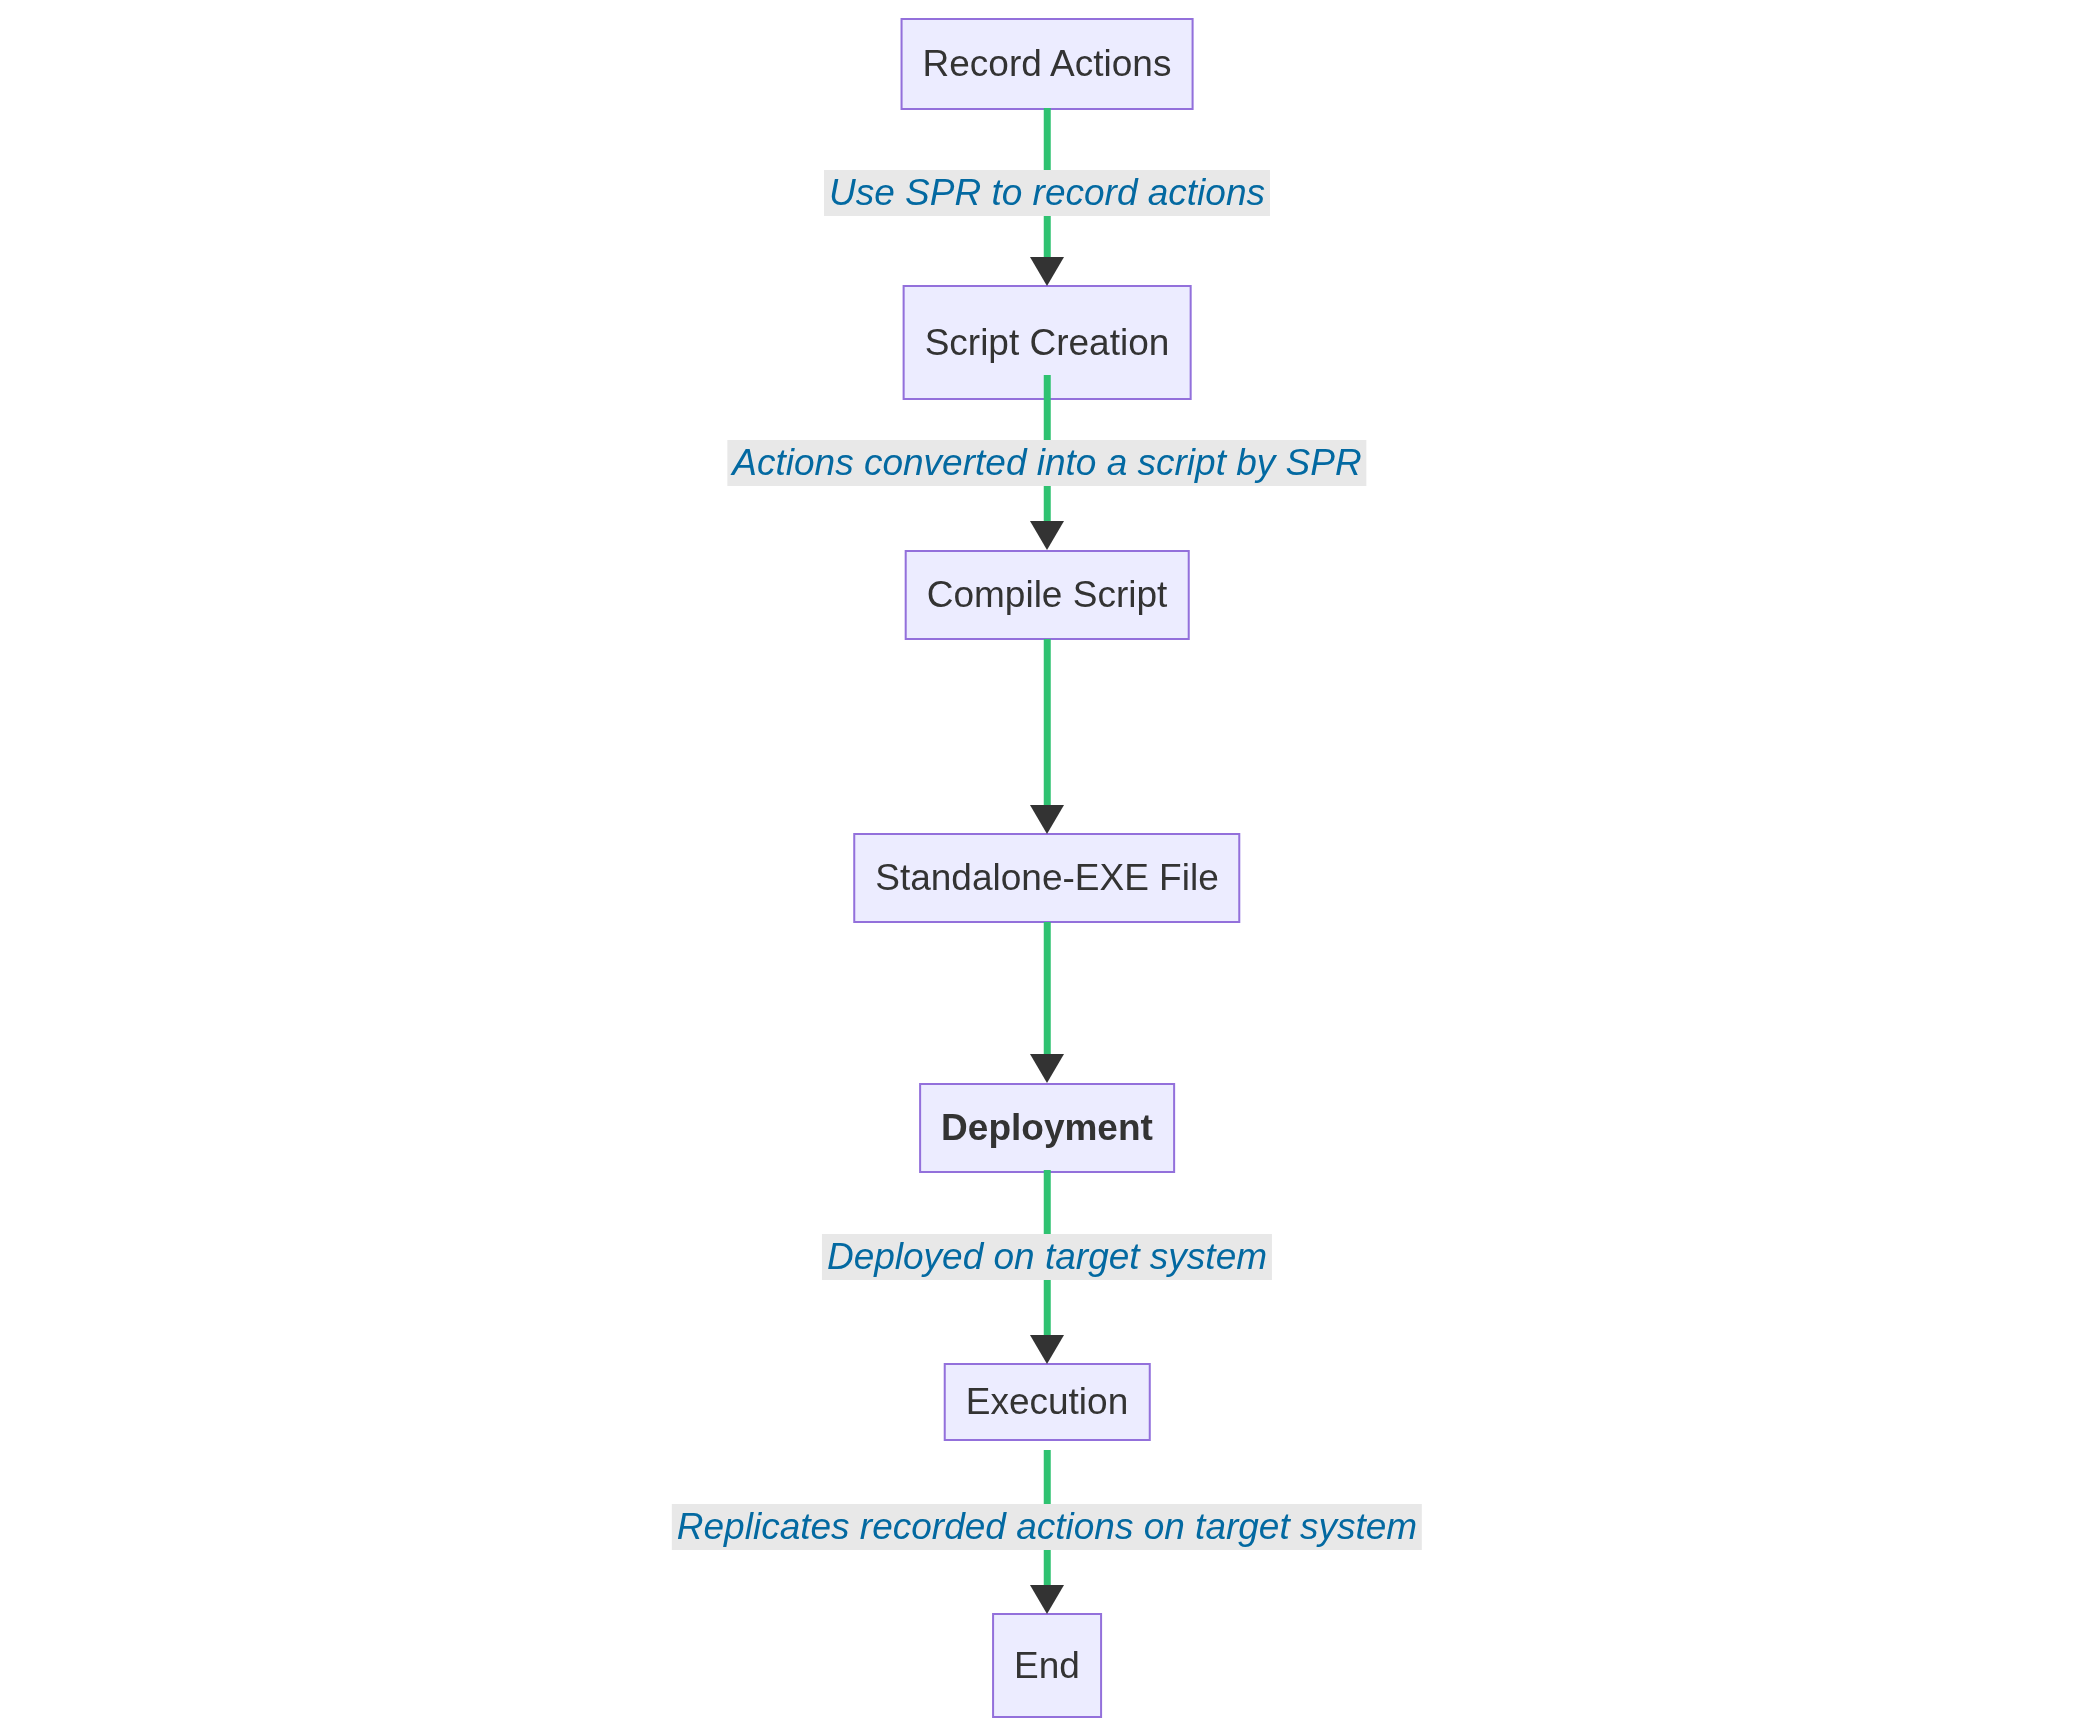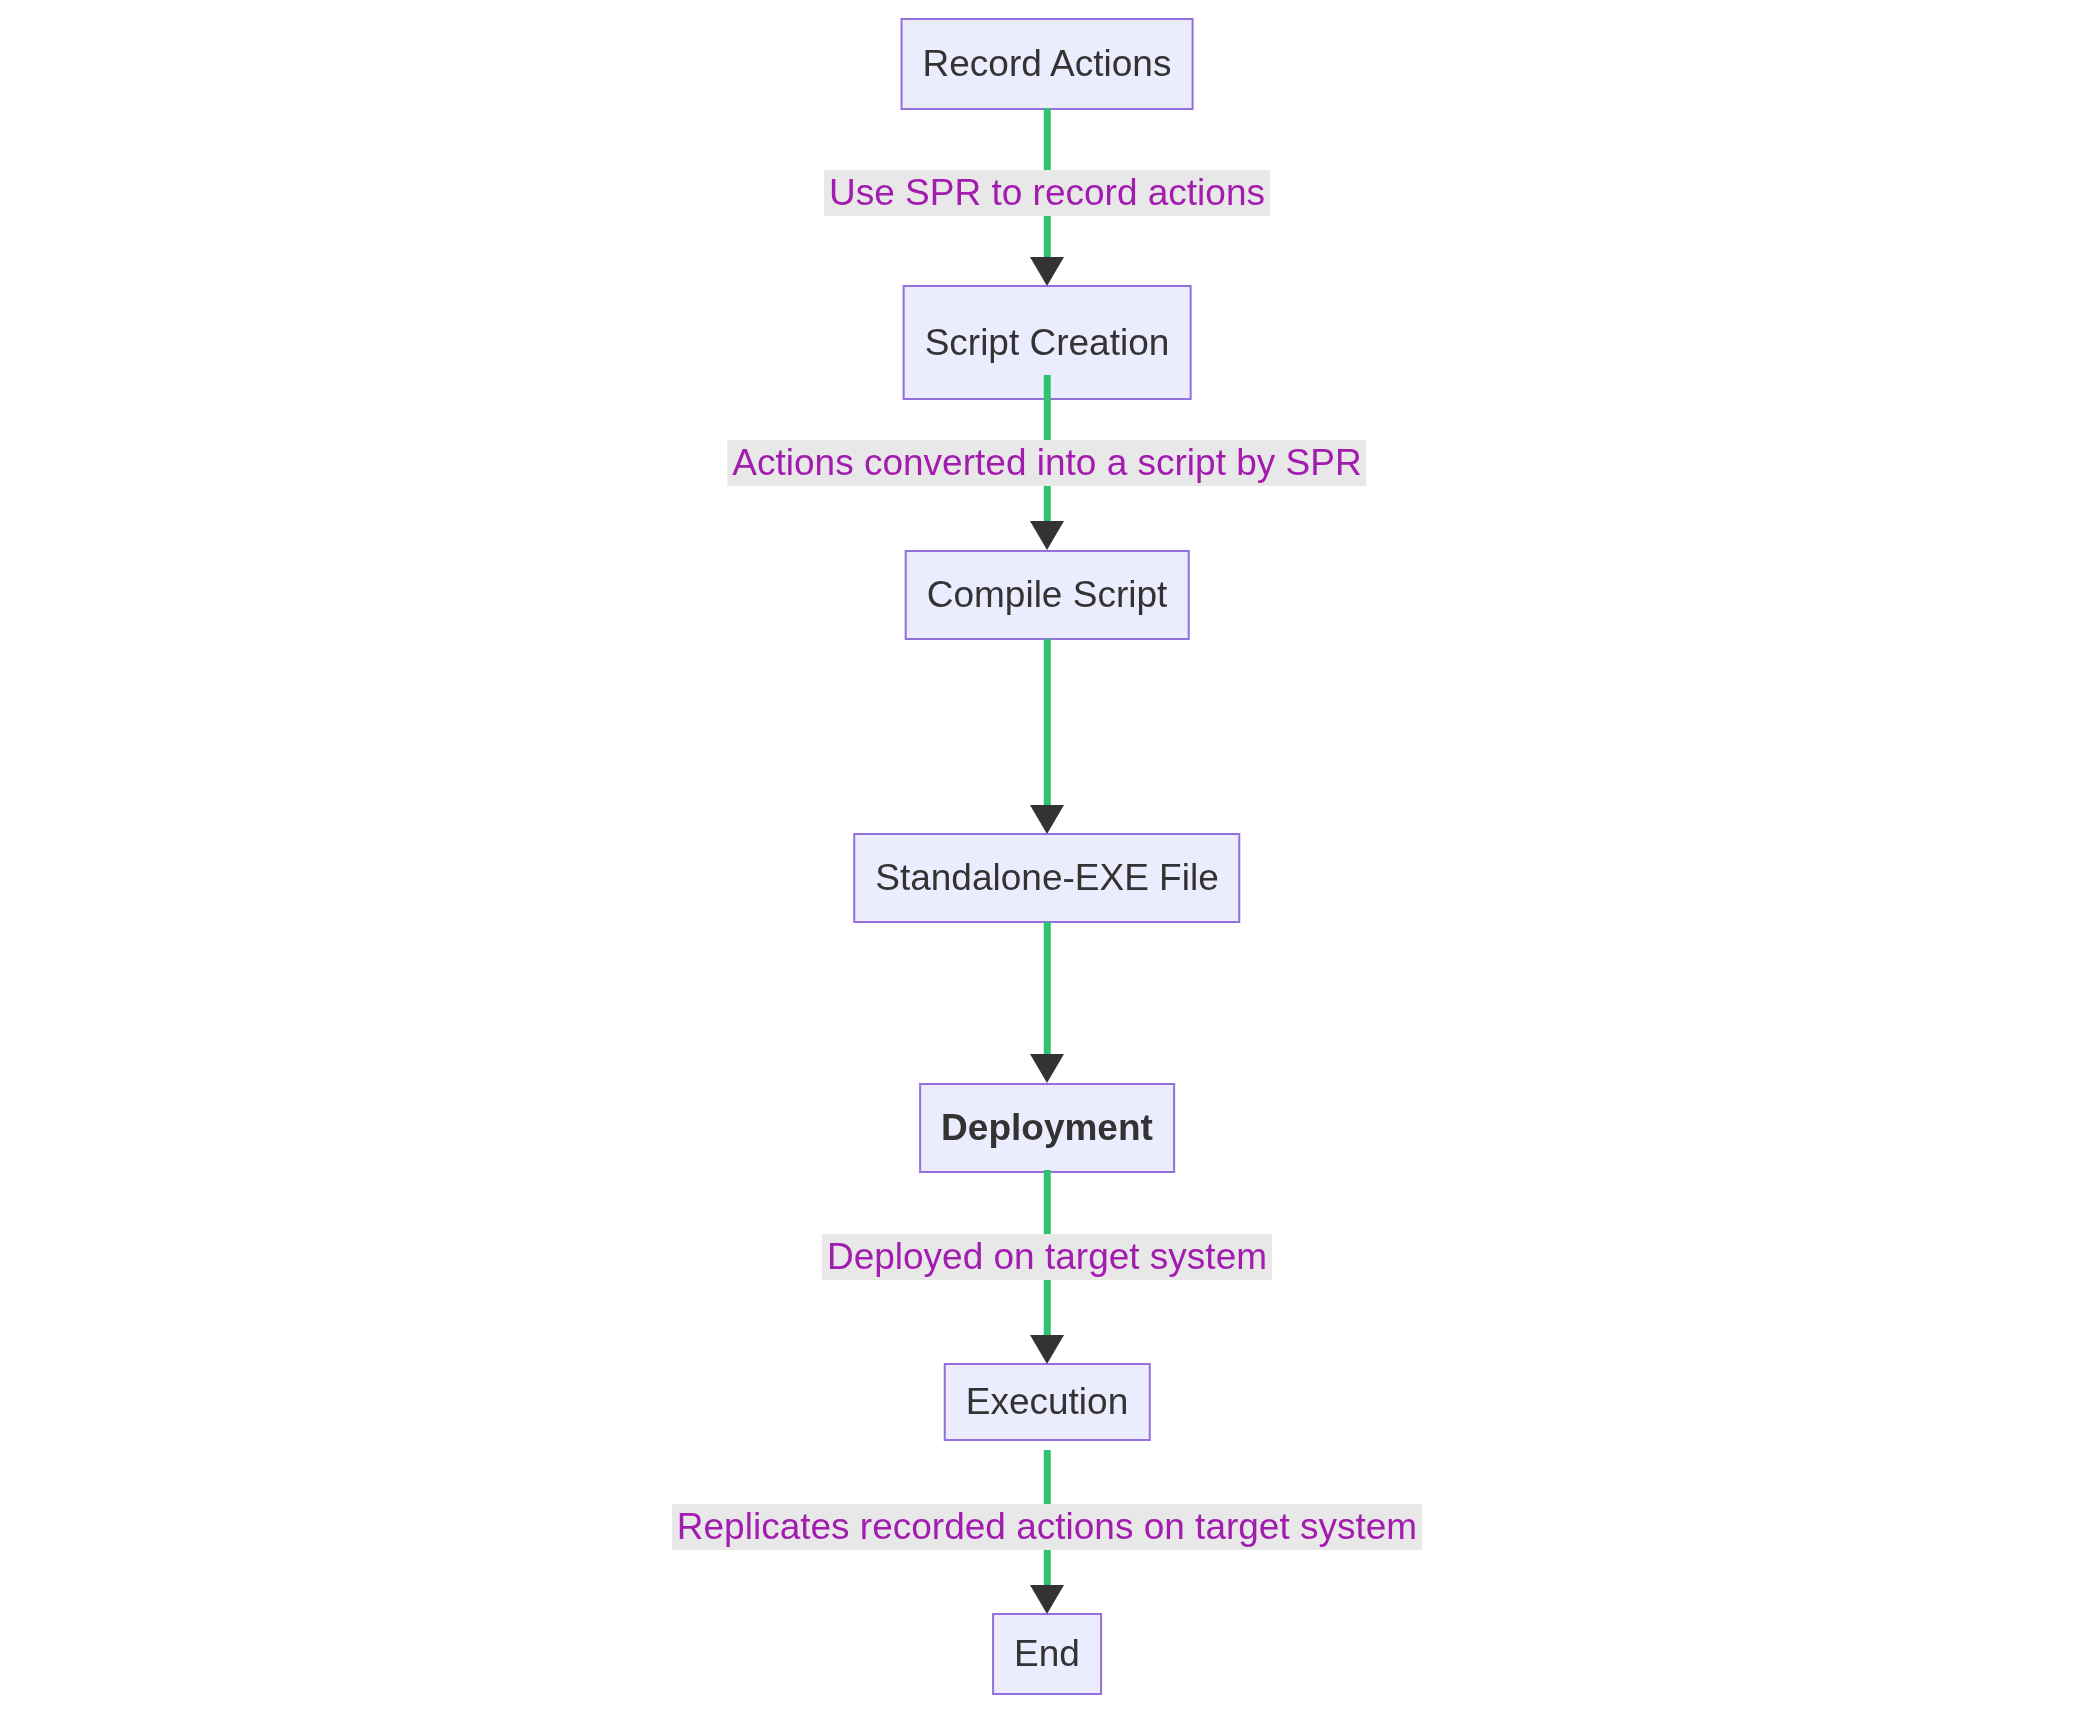--- a/index.html
+++ b/index.html
@@ -47,23 +47,24 @@
     border-top: 29px solid #333333;
     z-index: 2;
   }
   .edge-label {
     position: absolute;
     transform: translate(-50%, -50%);
     background: #e8e8e8;
     font-size: 37px;
     line-height: 46px;
     padding: 0 5px;
-    color: #a21caf;
+    color: #0369a1;
     white-space: nowrap;
     z-index: 3;
+    font-style: italic;
   }
 </style>
 </head>
 <body>
 
 <div id="canvas">
     <div class="node" style="left: 1047px; top: 17.5px; height: 92px; background: rgb(236, 236, 255); border-color: rgb(147, 112, 219);">
       <span>Record Actions</span>
     </div>
     <div class="node" style="left: 1047px; top: 285px; height: 115px; background: rgb(236, 236, 255); border-color: rgb(147, 112, 219);">
@@ -74,21 +75,21 @@
     </div>
     <div class="node" style="left: 1047px; top: 833px; height: 90px; background: rgb(236, 236, 255); border-color: rgb(147, 112, 219);">
       <span>Standalone-EXE File</span>
     </div>
     <div class="node" style="left: 1047px; top: 1083px; height: 90px; background: rgb(236, 236, 255); border-color: rgb(147, 112, 219); font-weight: bold;">
       <span>Deployment</span>
     </div>
     <div class="node" style="left: 1047px; top: 1363px; height: 78px; background: rgb(236, 236, 255); border-color: rgb(147, 112, 219);">
       <span>Execution</span>
     </div>
-    <div class="node" style="left: 1047px; top: 1613px; height: 82px; background: rgb(236, 236, 255); border-color: rgb(147, 112, 219);">
+    <div class="node" style="left: 1047px; top: 1613px; height: 105px; background: rgb(236, 236, 255); border-color: rgb(147, 112, 219);">
       <span>End</span>
     </div>
     <div class="edge-line" style="left: 1047px; top: 108px; height: 151px; background: rgb(47, 194, 113);"></div>
     <div class="arrowhead" style="left: 1047px; top: 257px; border-top-color: rgb(51, 51, 51);"></div>
     <div class="edge-label" style="left: 1047px; top: 193px; background: rgb(232, 232, 232);">Use SPR to record actions</div>
     <div class="edge-line" style="left: 1047px; top: 375px; height: 150px; background: rgb(47, 194, 113);"></div>
     <div class="arrowhead" style="left: 1047px; top: 521px; border-top-color: rgb(51, 51, 51);"></div>
     <div class="edge-label" style="left: 1047px; top: 463px; background: rgb(232, 232, 232);">Actions converted into a script by SPR</div>
     <div class="edge-line" style="left: 1047px; top: 639px; height: 169px; background: rgb(47, 194, 113);"></div>
     <div class="arrowhead" style="left: 1047px; top: 805px; border-top-color: rgb(51, 51, 51);"></div>

